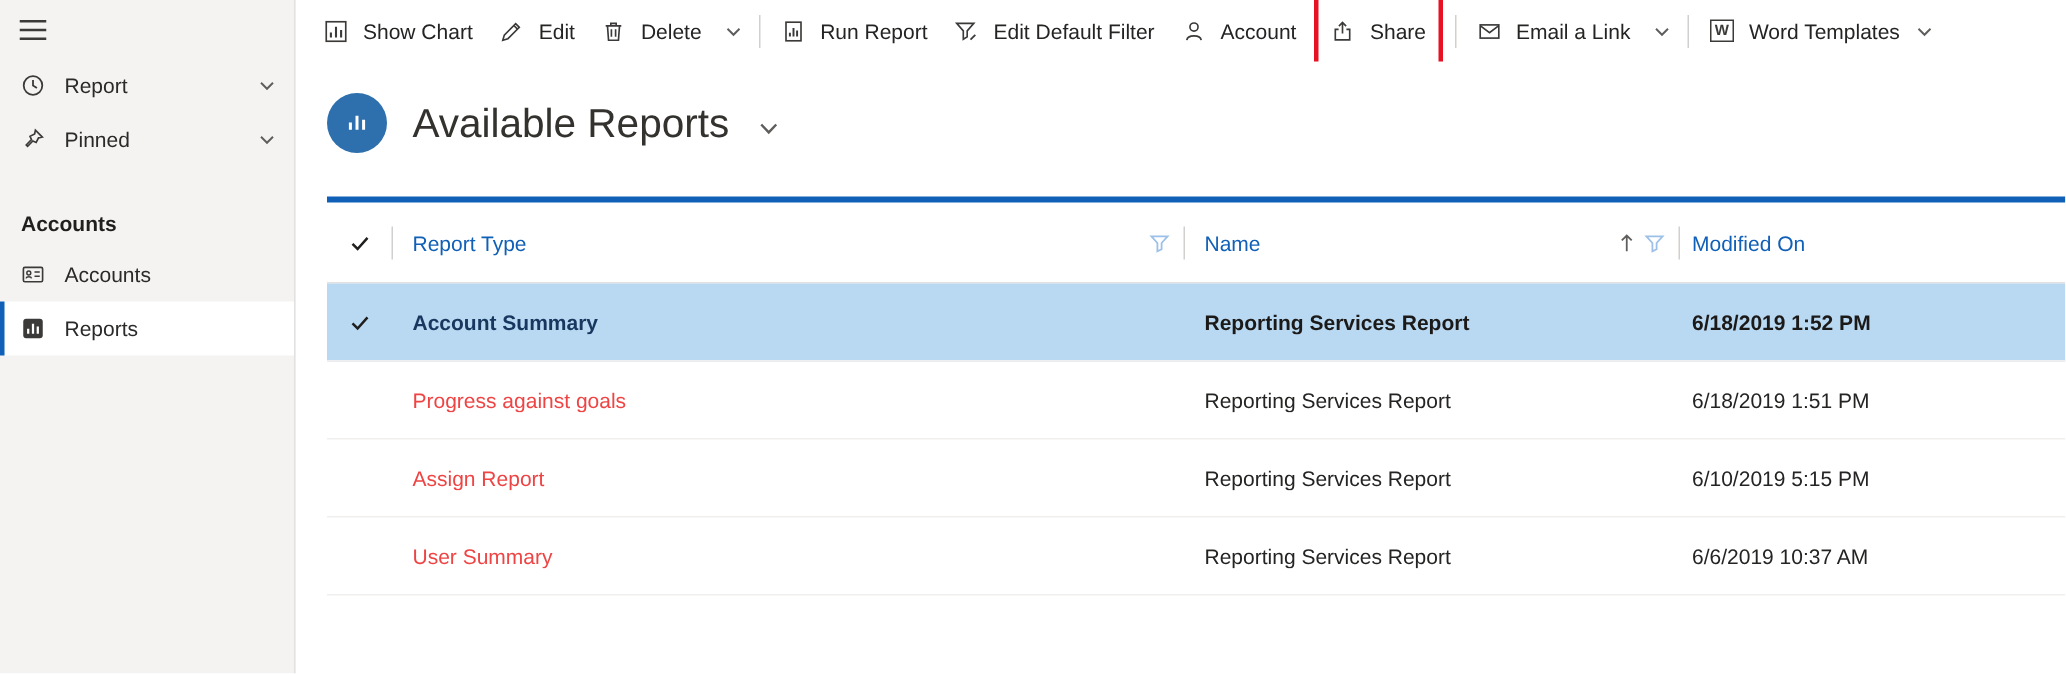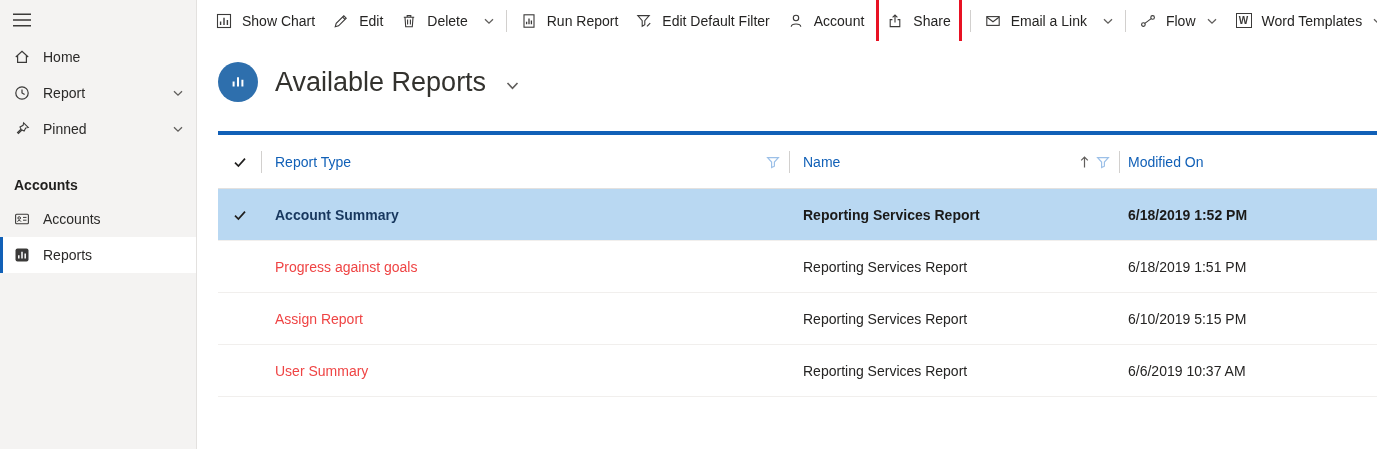--- a/index.html
+++ b/index.html
@@ -66,28 +66,20 @@
 
   <aside class="sidebar">
     <div class="hamburger">
       <span>
         <svg width="18" height="14" viewBox="0 0 18 14">
             <path d="M0 1.2h18M0 7h18M0 12.8h18" stroke="#3b3a39" stroke-width="1.6"></path>
           </svg>
       </span>
     </div>
 
-    <div class="nav-item">
-      <span>
-        <svg width="16" height="16" viewBox="0 0 16 16">
-            <path d="M1.8 8L8 2.4 14.2 8M3.6 6.8V13.4h8.8V6.8" fill="none" stroke="#3b3a39" stroke-width="1.2"></path>
-          </svg>
-      </span>
-      <span>Home</span>
-    </div>
 
     <div class="nav-item">
       <span>
         <svg width="16" height="16" viewBox="0 0 16 16">
             <circle cx="8" cy="8" r="6.2" fill="none" stroke="#3b3a39" stroke-width="1.2"></circle>
             <path d="M8 4.4V8l2.6 1.6" fill="none" stroke="#3b3a39" stroke-width="1.2"></path>
           </svg>
       </span>
       <span>Report</span>
       <span class="chev">
@@ -233,35 +225,20 @@
       <div class="chev-btn">
         <span>
           <svg width="12" height="12" viewBox="0 0 12 12">
               <path d="M2 4.2l4 4 4-4" fill="none" stroke="#605e5c" stroke-width="1.3"></path>
             </svg>
         </span>
       </div>
 
       <div class="divider"></div>
 
-      <div class="cmd">
-        <span>
-          <svg width="16" height="16" viewBox="0 0 16 16">
-              <circle cx="3.4" cy="11.6" r="1.8" fill="none" stroke="#3b3a39" stroke-width="1.1"></circle>
-              <circle cx="12.6" cy="4.4" r="1.8" fill="none" stroke="#3b3a39" stroke-width="1.1"></circle>
-              <path d="M4.8 10.4l6.4-4.8" stroke="#3b3a39" stroke-width="1.1"></path>
-            </svg>
-        </span>
-        <span>Flow</span>
-        <span>
-          <svg width="12" height="12" viewBox="0 0 12 12">
-              <path d="M2 4.2l4 4 4-4" fill="none" stroke="#605e5c" stroke-width="1.3"></path>
-            </svg>
-        </span>
-      </div>
 
       <div class="cmd">
         <span class="word-icon">
           <span>W</span>
         </span>
         <span>Word Templates</span>
         <span>
           <svg width="12" height="12" viewBox="0 0 12 12">
               <path d="M2 4.2l4 4 4-4" fill="none" stroke="#605e5c" stroke-width="1.3"></path>
             </svg>

